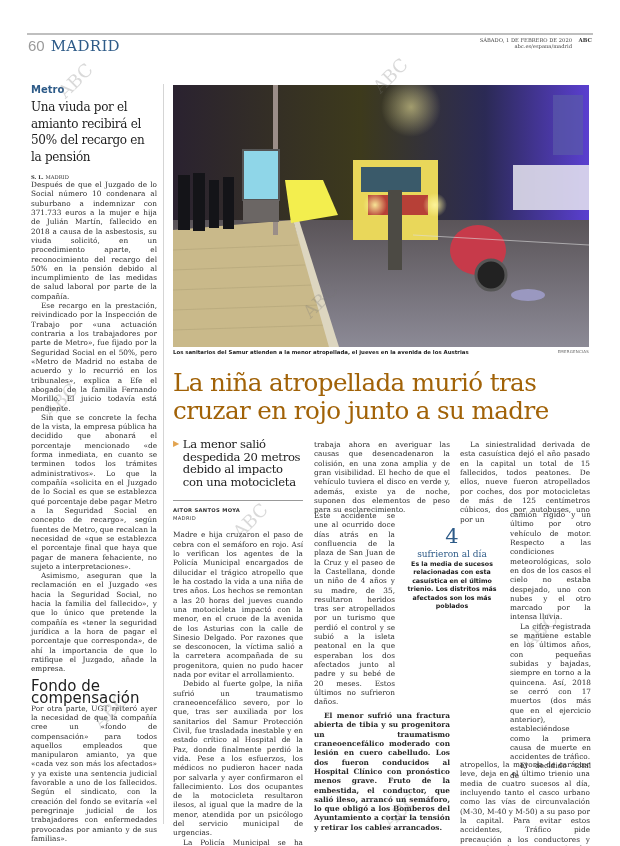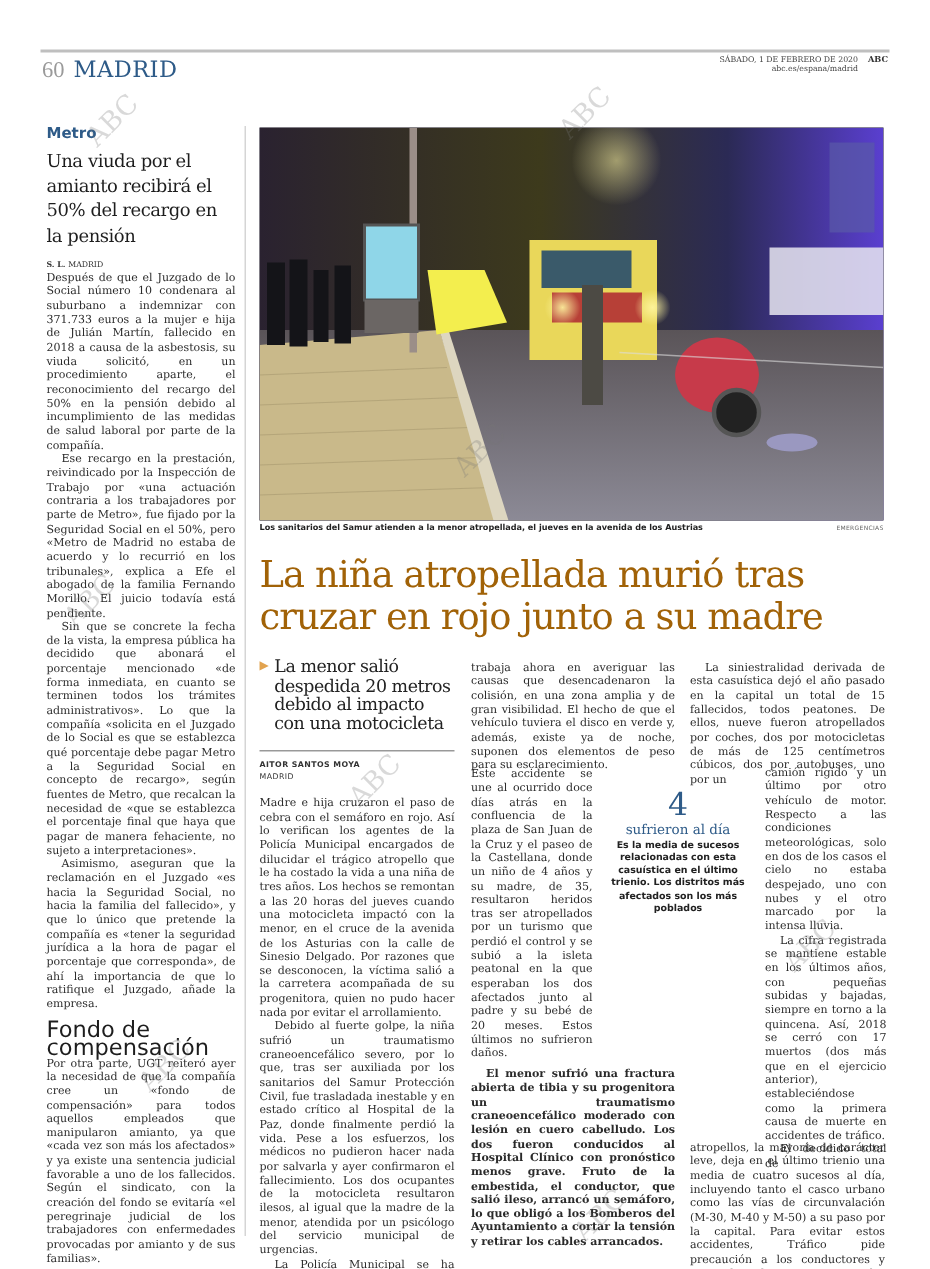--- a/index.html
+++ b/index.html
@@ -1,21 +1,21 @@
 <!DOCTYPE html>
 <html><head>
 <meta charset="utf-8">
 <style>
   * { box-sizing: border-box; margin: 0; padding: 0; }
   html, body { width: 620px; height: 846px; background: #ffffff; overflow: hidden; }
   body { position: relative; font-family: "DejaVu Serif", serif; color: #222; }
 
   .topline { position: absolute; left: 27px; top: 33px; width: 566px; height: 2px; background: #bfbfbf; }
   .folio { position: absolute; left: 28px; top: 37px; font-size: 15px; line-height: 18px; }
-  .folio .num { color: #9a9a9a; font-family: Liberation Serif, serif; }
+  .folio .num { color: #9a9a9a; font-family: Liberation Sans, sans-serif; }
   .folio .sec { color: #2e5b88; margin-left: 6px; letter-spacing: 0.3px; }
   .dateline { position: absolute; right: 48px; top: 37px; text-align: right; font-size: 5.2px; line-height: 6.2px; color: #444; font-family: "DejaVu Serif", serif; }
   .brand { position: absolute; right: 28px; top: 37px; font-size: 5.5px; font-weight: bold; color: #333; }
 
   .col-rule { position: absolute; left: 163px; top: 84px; width: 1px; height: 740px; background: #d5d5d5; }
 
   
   .left { position: absolute; left: 31px; top: 84px; width: 126px; }
   .kicker { font-family: "DejaVu Sans", sans-serif; font-weight: bold; color: #2e5b88; font-size: 10px; line-height: 12px; }
   .left h2 { font-family: "DejaVu Serif", serif; font-weight: normal; font-size: 12px; line-height: 16.5px; color: #1d1d1d; margin-top: 3px; letter-spacing: -0.3px; }

